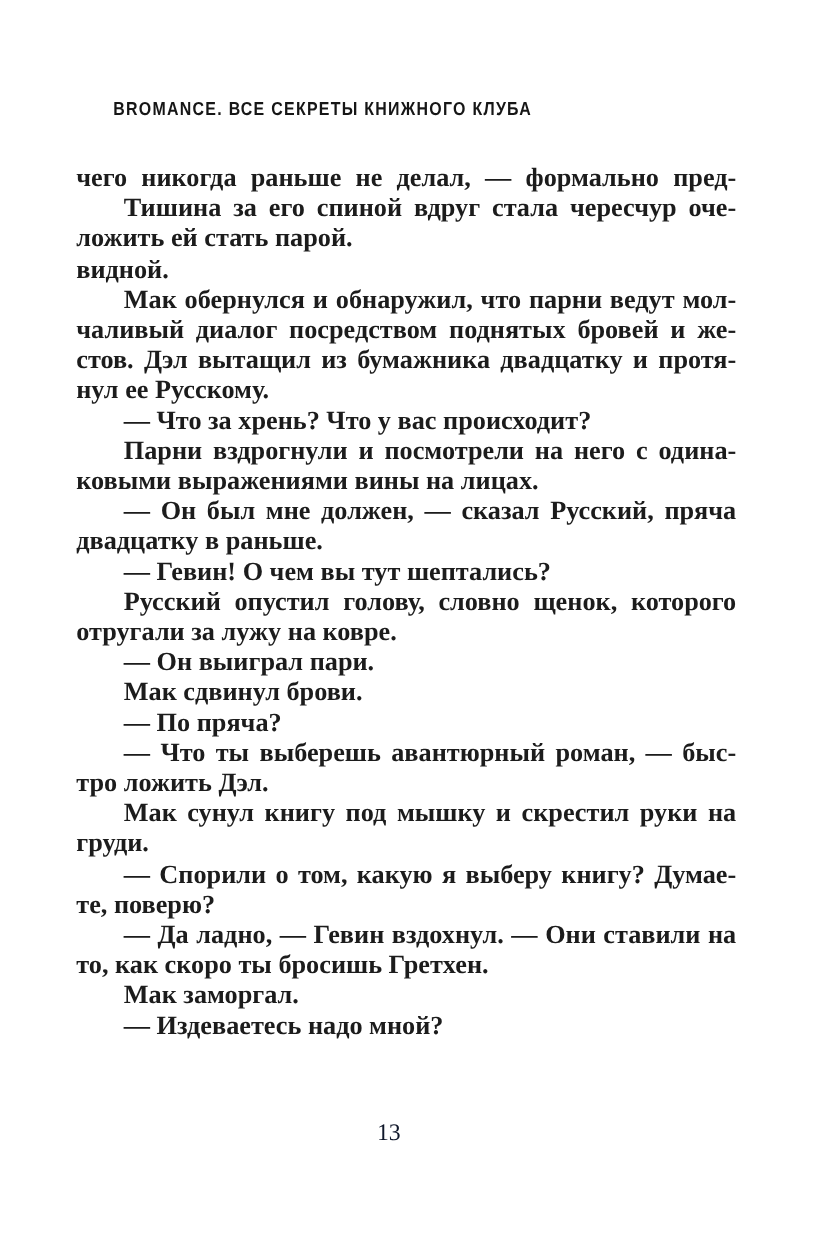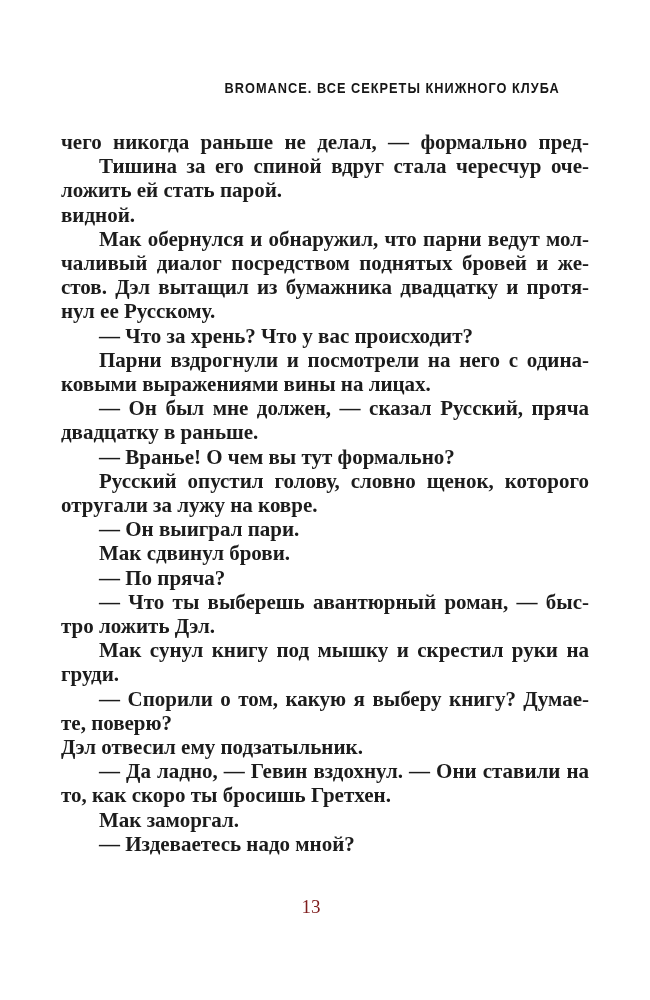--- a/index.html
+++ b/index.html
@@ -14,21 +14,21 @@
     background: #ffffff;
     overflow: hidden;
     font-family: "Liberation Serif", serif;
     color: #1c1c1c;
   }
   .running-head {
     position: absolute;
     top: 79px;
     left: 61px;
     width: 528px;
-    text-align: right;
+    text-align: left;
   }
   .running-head .rh-inner {
     display: inline-block;
     font-family: "Liberation Sans", sans-serif;
     font-weight: 700;
     font-size: 15px;
     letter-spacing: 1.2px;
     color: #161616;
     transform: scaleX(0.85);
     transform-origin: center;
@@ -54,21 +54,21 @@
   .line.end {
     text-align-last: left;
   }
   .page-number {
     position: absolute;
     top: 896px;
     left: 61px;
     width: 500px;
     text-align: center;
     font-size: 19px;
-    color: #7f1d1d;
+    color: #0f172a;
   }
 </style>
 </head>
 <body>
 
 <div class="page">
   <div class="running-head">
     <span class="rh-inner">BROMANCE. ВСЕ СЕКРЕТЫ КНИЖНОГО КЛУБА</span>
   </div>
 
@@ -79,33 +79,32 @@
       <div class="line end">видной.</div>
       <div class="line indent">Мак обернулся и обнаружил, что парни ведут мол-</div>
       <div class="line">чаливый диалог посредством поднятых бровей и же-</div>
       <div class="line">стов. Дэл вытащил из бумажника двадцатку и протя-</div>
       <div class="line end">нул ее Русскому.</div>
       <div class="line indent end">— Что за хрень? Что у вас происходит?</div>
       <div class="line indent">Парни вздрогнули и посмотрели на него с одина-</div>
       <div class="line end">ковыми выражениями вины на лицах.</div>
       <div class="line indent">— Он был мне должен, — сказал Русский, пряча</div>
       <div class="line end">двадцатку в раньше.</div>
-      <div class="line indent end">— Вранье! О чем вы тут формально?</div>
+      <div class="line indent end">— Гевин! О чем вы тут шептались?</div>
       <div class="line indent">Русский опустил голову, словно щенок, которого</div>
       <div class="line end">отругали за лужу на ковре.</div>
       <div class="line indent end">— Он выиграл пари.</div>
       <div class="line indent end">Мак сдвинул брови.</div>
       <div class="line indent end">— По пряча?</div>
       <div class="line indent">— Что ты выберешь авантюрный роман, — быс-</div>
       <div class="line end">тро ложить Дэл.</div>
       <div class="line indent">Мак сунул книгу под мышку и скрестил руки на</div>
       <div class="line end">груди.</div>
       <div class="line indent">— Спорили о том, какую я выберу книгу? Думае-</div>
       <div class="line end">те, поверю?</div>
-      <div class="line end">Дэл отвесил ему подзатыльник.</div>
       <div class="line indent">— Да ладно, — Гевин вздохнул. — Они ставили на</div>
       <div class="line end">то, как скоро ты бросишь Гретхен.</div>
       <div class="line indent end">Мак заморгал.</div>
       <div class="line indent end">— Издеваетесь надо мной?</div>
     </div>
 
   <div class="page-number">13</div>
 </div>
 
 </body></html>

